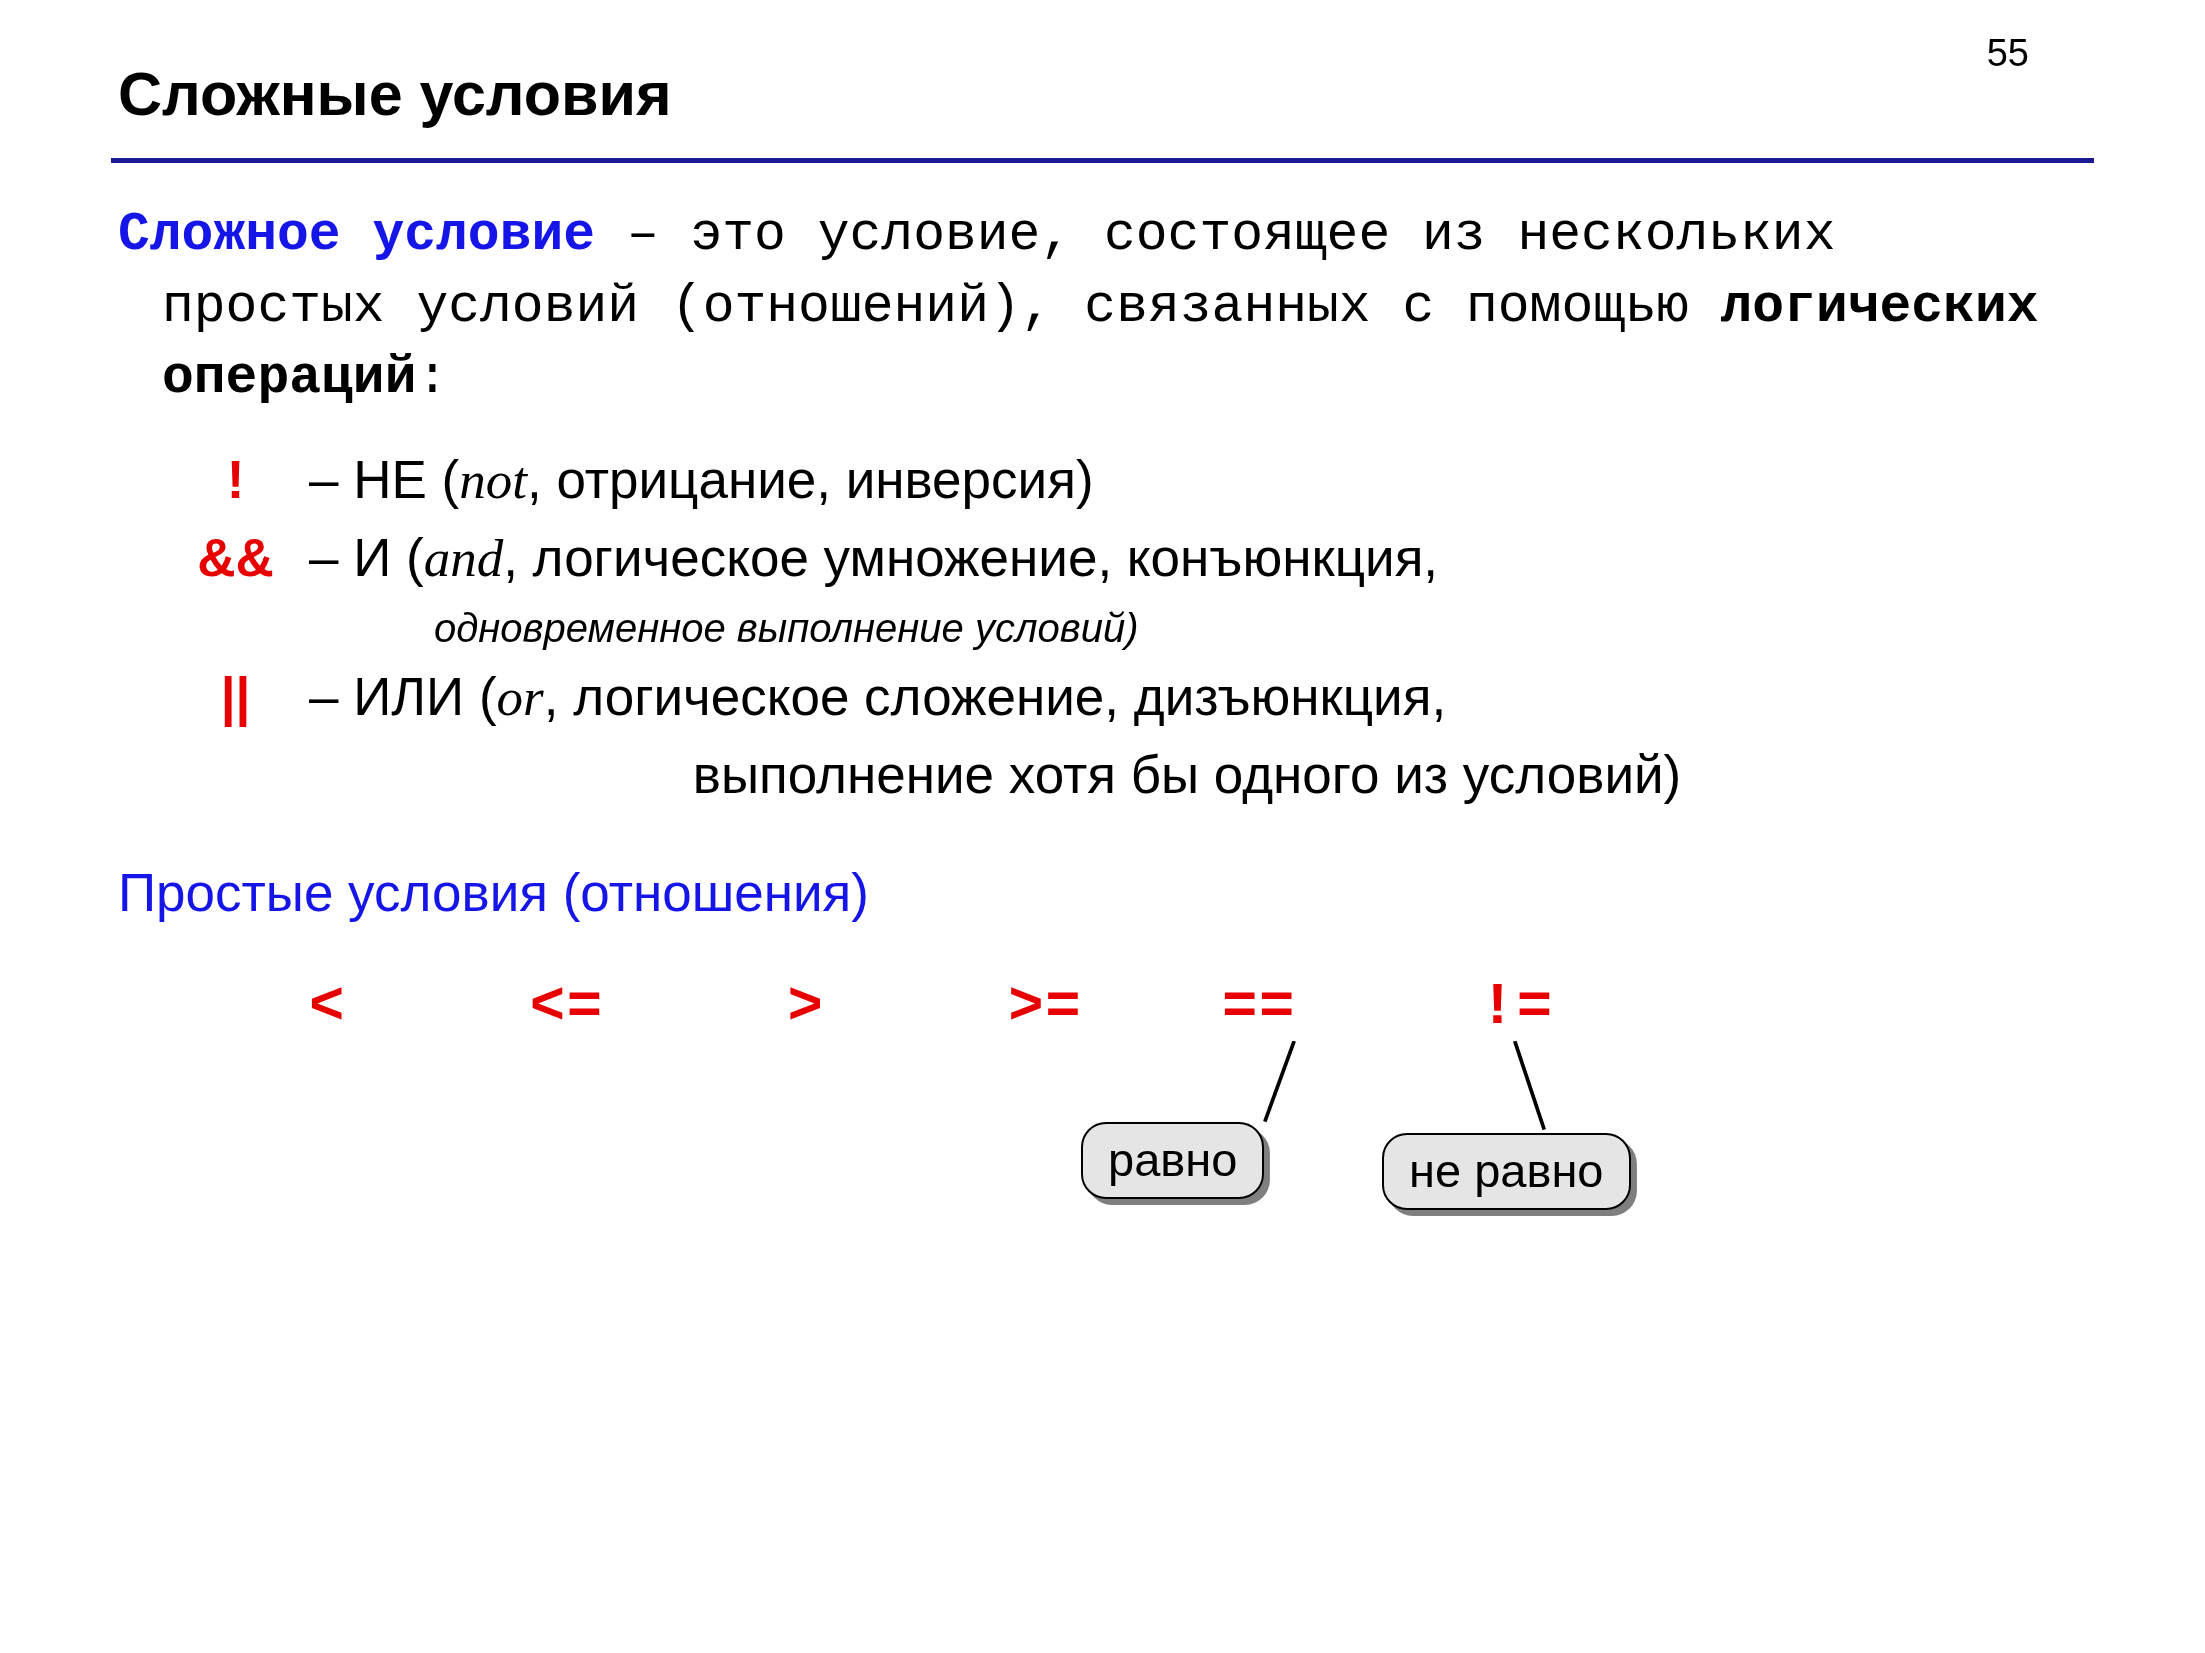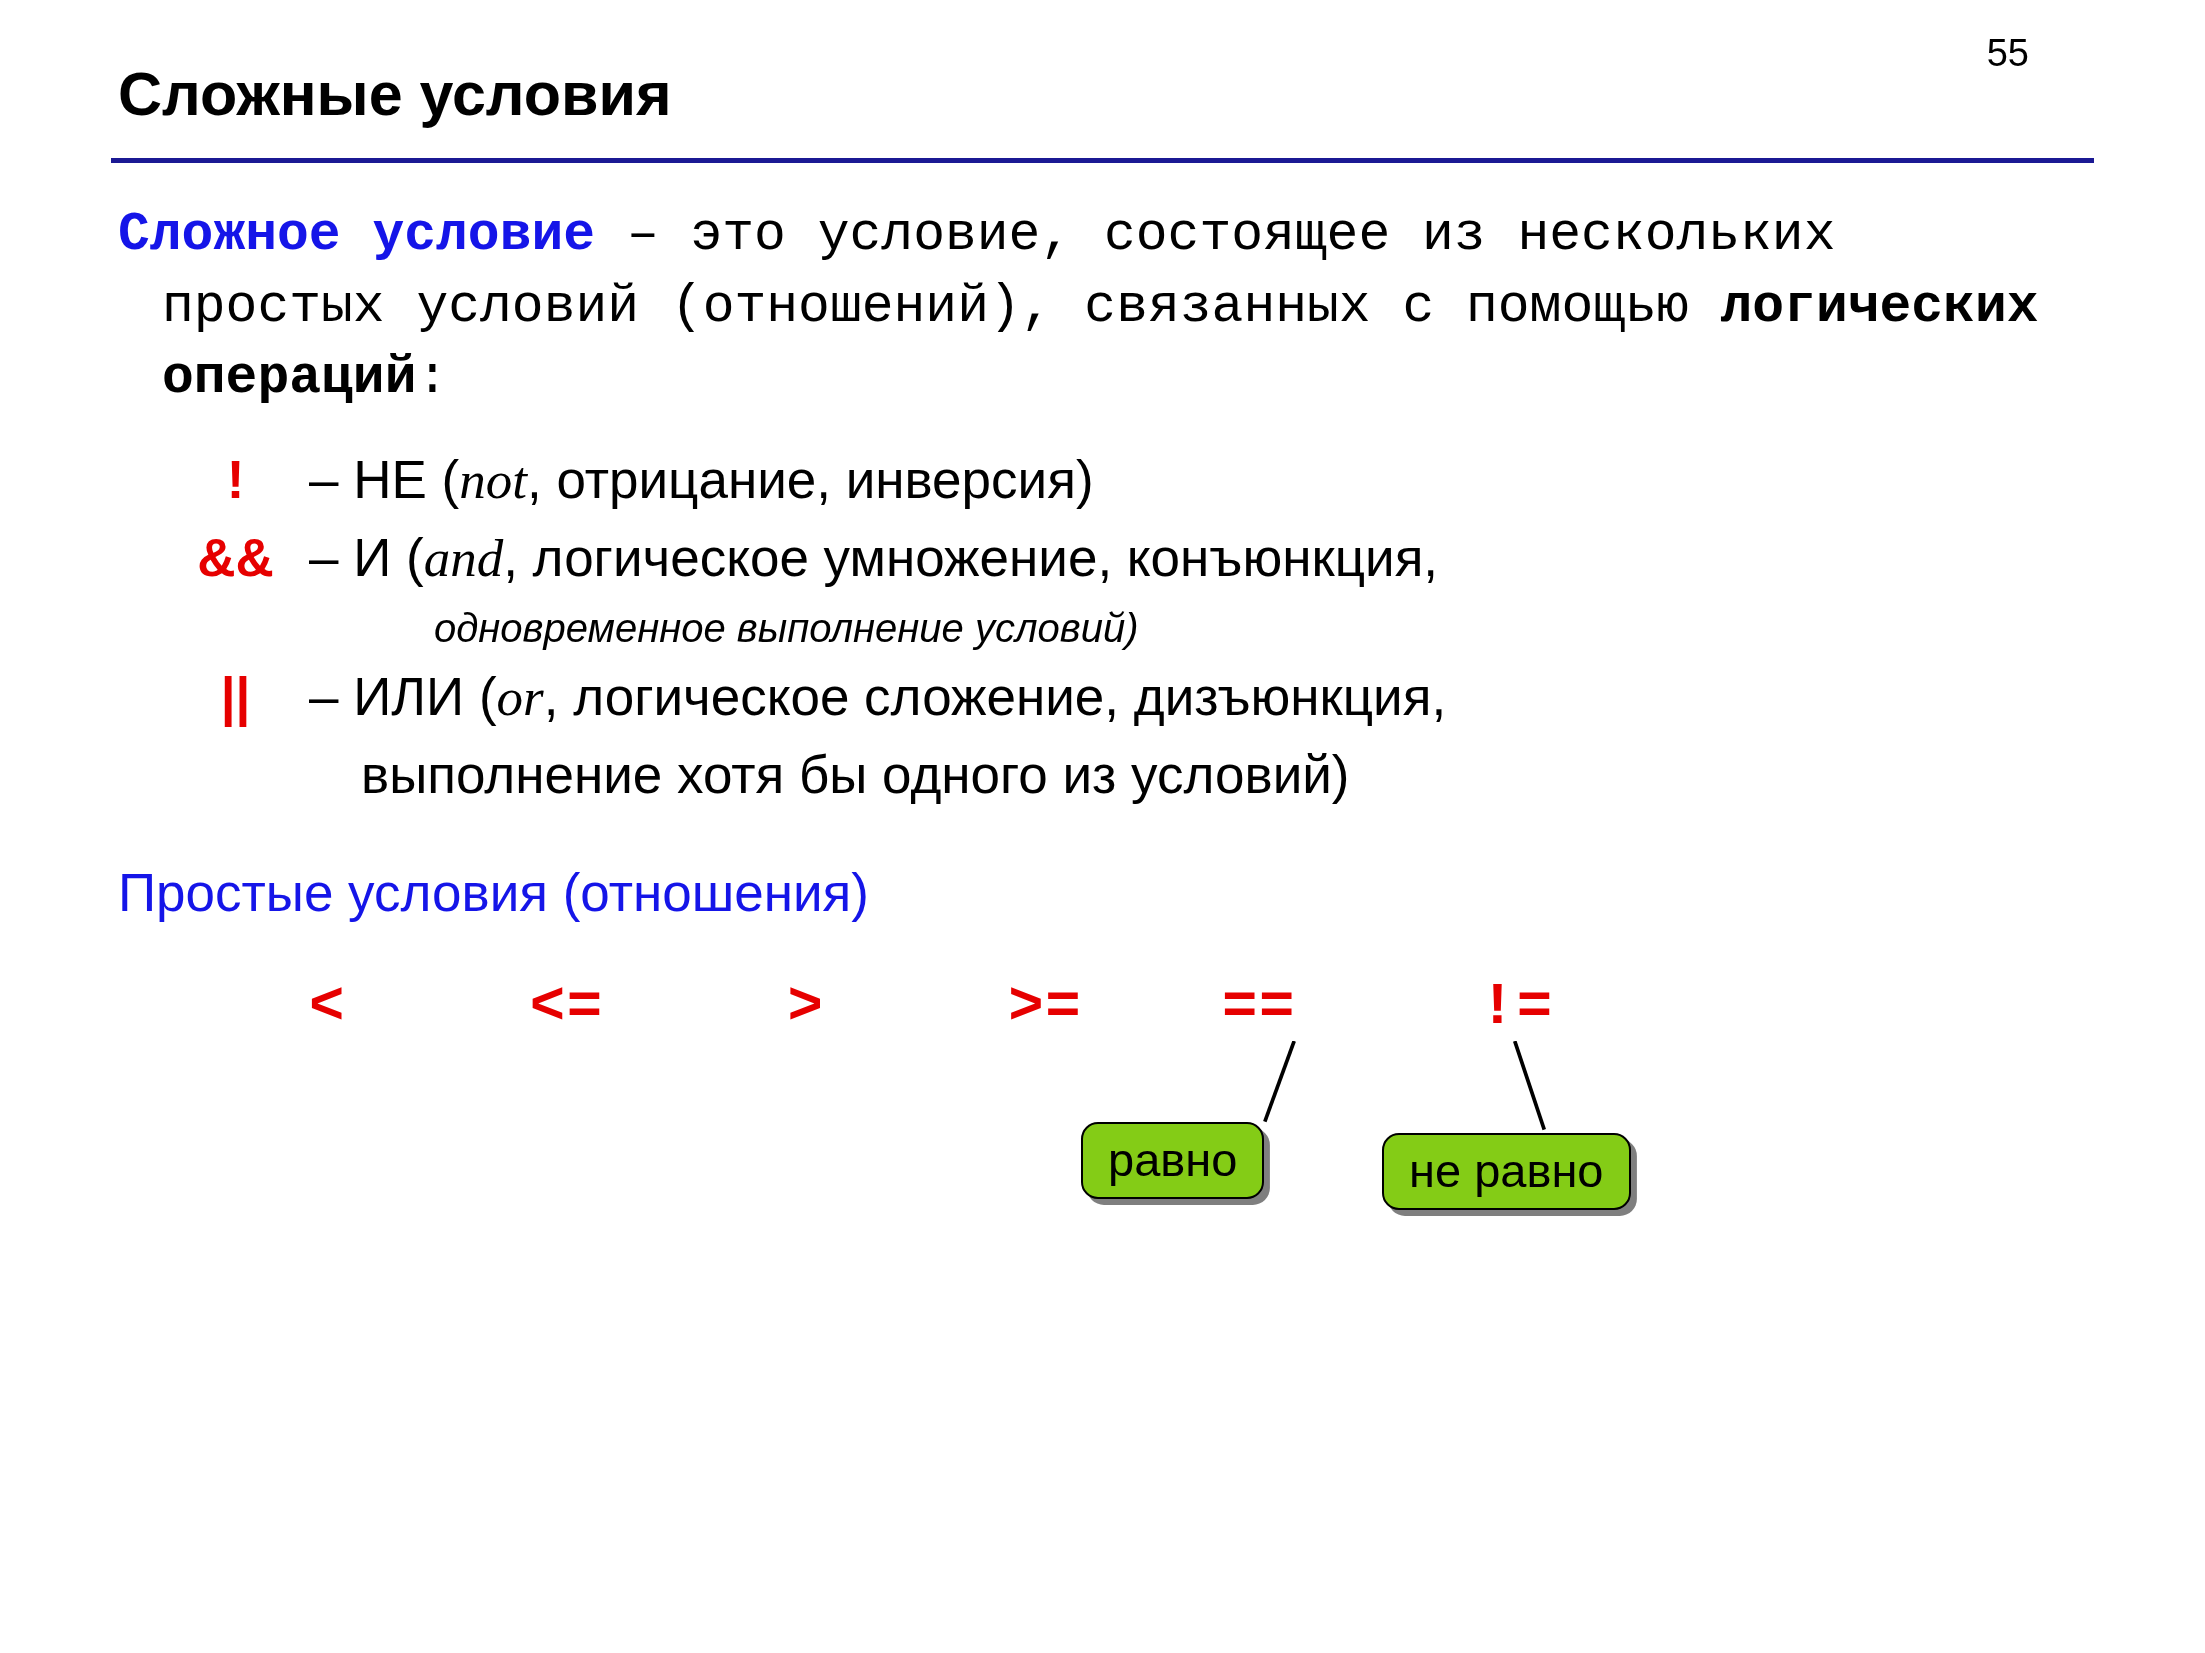--- a/index.html
+++ b/index.html
@@ -78,20 +78,21 @@
     padding-right: 74px;
     margin-bottom: 5.9px;
     font-style: italic;
   }
   .op-cont2 {
     font-size: 53px;
     line-height: 1.35;
     padding-left: 243px;
     padding-right: 74px;
     margin-bottom: 5.9px;
+    text-align: center;
   }
   .italic {
     font-style: italic;
     font-family: Liberation Serif, serif;
   }
   .sub-head {
     font-size: 53px;
     font-weight: normal;
     color: #1515e8;
     margin: 0 0 51px 0;
@@ -107,23 +108,23 @@
   .rel-row span.gap {
     display: inline-block;
   }
   .callouts {
     position: relative;
     height: 191px;
     margin-top: 7.4px;
   }
   .callout {
     position: absolute;
-    background: #84cc16;
+    background: #e5e5e5;
     border: 2.2px solid #000;
-    border-radius: 17px;
+    border-radius: 25px;
     font-size: 47px;
     padding: 7.4px 25px 10.3px 25px;
     box-shadow: 5.9px 5.9px 0 rgba(0,0,0,0.5);
   }
 </style>
 </head>
 <body>
 
 <div class="slide">
 

